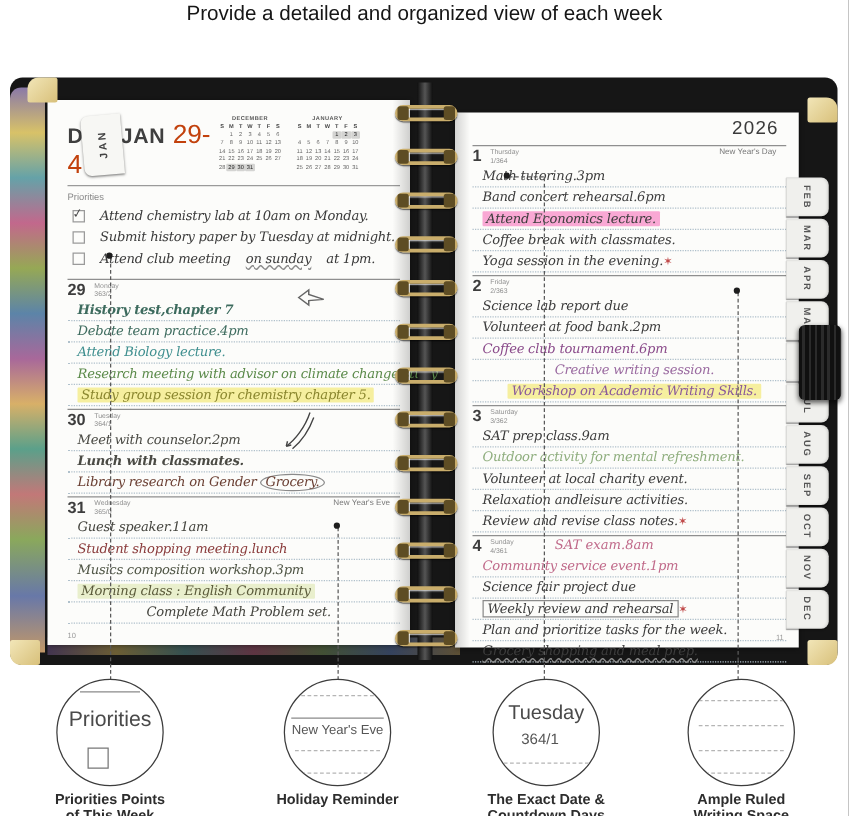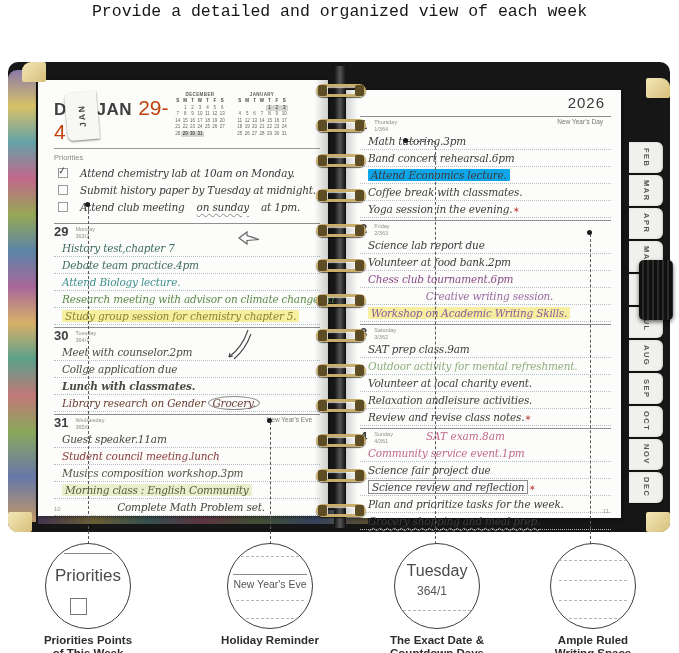--- a/index.html
+++ b/index.html
@@ -3,41 +3,41 @@
 <meta charset="utf-8">
 <style>
   html,body{margin:0;padding:0;}
   body{
     width:679px;height:653px;position:relative;background:#ffffff;
     font-family:"Liberation Sans", sans-serif;overflow:hidden;
   }
   
   .hero{position:absolute;left:0;top:0;width:679px;text-align:center;}
   .hero-title{font-size:33px;font-weight:800;color:#262626;letter-spacing:.5px;line-height:36px;margin-top:2px;}
-  .hero-sub{font-size:16.5px;color:#161616;margin-top:2px;font-family:Liberation Mono, monospace;}
+  .hero-sub{font-size:16.5px;color:#161616;margin-top:2px;}
   
   .planner{position:absolute;left:8px;top:62px;width:662px;height:470px;background:#161616;border-radius:10px;}
   .floral{position:absolute;left:0;top:8px;width:28px;height:452px;border-radius:9px 0 0 9px;
     background:linear-gradient(180deg,#8a79a8 0%,#d8c268 8%,#65a2a8 16%,#c2688c 24%,#96a855 32%,#5c84a8 40%,#a8689a 48%,#d8b068 56%,#5ba08a 64%,#c27878 72%,#8aa85c 80%,#6878a8 90%,#c29868 100%);}
   .floral-bottom{position:absolute;left:30px;top:448px;width:330px;height:14px;
     background:linear-gradient(90deg,#4a3a5a,#7a6a3a,#3a5a5a,#6a3a4a,#4a5a3a,#3a4a6a,#6a5a3a);opacity:.85;}
   .corner{position:absolute;width:24px;height:20px;background:linear-gradient(135deg,#f2e6b8,#d8c07a);z-index:3;}
   .corner.tl{left:14px;top:0;border-radius:9px 2px 2px 2px;}
   .corner.tr{right:0;top:16px;border-radius:2px 9px 2px 2px;}
   .corner.bl{left:0;bottom:0;border-radius:2px 2px 2px 9px;}
   .corner.br{right:0;bottom:0;border-radius:2px 2px 9px 2px;}
   .jan-tab{position:absolute;left:58px;top:30px;width:32px;height:48px;background:#f7f7f4;border-radius:6px 0 0 6px;
     transform:rotate(-5deg);box-shadow:0 1px 2px rgba(0,0,0,.5);display:flex;align-items:center;justify-content:center;z-index:2;}
   .jan-tab span{writing-mode:vertical-rl;transform:rotate(180deg);font-size:8.5px;letter-spacing:2px;color:#444;font-weight:700;}
   
   .page{position:absolute;background:#fcfcfa;box-shadow:0 1px 4px rgba(0,0,0,.45);}
   .page-left{left:30px;top:18px;width:290px;height:436px;padding:10px 8px 0 16px;box-sizing:border-box;}
   .page-left::after{content:"";position:absolute;right:0;top:0;width:14px;height:100%;
     background:linear-gradient(90deg,rgba(0,0,0,0),rgba(0,0,0,.18));}
-  .page-right{left:338px;top:28px;width:275px;height:428px;padding:4px 10px 0 14px;box-sizing:border-box;}
+  .page-right{left:356px;top:28px;width:275px;height:428px;padding:4px 10px 0 14px;box-sizing:border-box;}
   .page-right::after{content:"";position:absolute;left:0;top:0;width:12px;height:100%;
     background:linear-gradient(270deg,rgba(0,0,0,0),rgba(0,0,0,.16));}
   .spine-gap{position:absolute;left:326px;top:4px;width:12px;height:462px;background:linear-gradient(90deg,#111,#555,#111);}
   .loop{position:absolute;left:308px;width:50px;height:13px;border:3px solid #c9ad6b;border-radius:9px;box-sizing:border-box;
     box-shadow:inset 0 1px 1px rgba(255,255,255,.7),0 1px 1px rgba(0,0,0,.6);z-index:2;}
   .loop::before,.loop::after{content:"";position:absolute;top:-2px;width:9px;height:11px;background:#5e4d24;border-radius:2px;}
   .loop::before{left:-1px;}.loop::after{right:-1px;}
   
   .month-tabs{position:absolute;left:621px;top:80px;width:34px;z-index:1;}
   .tab{height:31px;margin-bottom:2px;background:#f0f0ed;border-radius:0 6px 6px 0;display:flex;align-items:center;justify-content:center;
@@ -236,50 +236,49 @@
     <div style="height:6px;"></div>
     <div id="left-days">
         <div class="day-block">
           <div class="day-head">
             <span class="day-num">29</span>
             <span class="day-meta">
               <div>Monday</div>
               <div>363/2</div>
             </span>
           </div>
-          <div class="entry hand" style="color: rgb(61, 107, 94);"><span>History test,chapter 7</span></div>
+          <div class="entry hand" style="color: rgb(61, 107, 94); font-weight: bold;"><span>History test,chapter 7</span></div>
           <div class="entry hand" style="color: rgb(61, 107, 94);"><span>Debate team practice.4pm</span></div>
           <div class="entry hand" style="color: rgb(63, 143, 143);"><span>Attend Biology lecture.</span></div>
           <div class="entry hand" style="color: rgb(91, 138, 74);"><span>Research meeting with advisor on climate change study</span></div>
           <div class="entry hand" style="color: rgb(138, 134, 46);"><span class="hl-span " style="background: rgb(246, 239, 159);">Study group session for chemistry chapter 5.</span></div>
         </div>
         <div class="day-block">
           <div class="day-head">
             <span class="day-num">30</span>
             <span class="day-meta">
               <div>Tuesday</div>
               <div>364/1</div>
             </span>
           </div>
           <div class="entry hand" style="color: rgb(74, 74, 68);"><span>Meet with counselor.2pm</span></div>
-          <div class="entry hand" style="color: rgb(74, 74, 68);"><span>Collge application due</span></div>
           <div class="entry hand" style="color: rgb(74, 74, 68); font-weight: bold;"><span>Lunch with classmates.</span></div>
           <div class="entry hand" style="color: rgb(107, 64, 52);"><span>Library research on Gender </span><span class="circled">Grocery.</span></div>
         </div>
         <div class="day-block">
           <div class="day-head">
             <span class="day-num">31</span>
             <span class="day-meta">
               <div>Wednesday</div>
               <div>365/0</div>
             </span>
             <span class="day-holiday">New Year's Eve</span>
           </div>
           <div class="entry hand" style="color: rgb(69, 69, 63);"><span>Guest speaker.11am</span></div>
-          <div class="entry hand" style="color: rgb(138, 59, 59);"><span>Student council meeting.lunch</span></div>
+          <div class="entry hand" style="color: rgb(138, 59, 59);"><span>Student shopping meeting.lunch</span></div>
           <div class="entry hand" style="color: rgb(79, 85, 69);"><span>Musics composition workshop.3pm</span></div>
           <div class="entry hand" style="color: rgb(90, 90, 58);"><span class="hl-span " style="background: rgb(233, 239, 205);">Morning class :  English Community</span></div>
           <div class="entry hand" style="color: rgb(69, 69, 63); text-align: center;"><span>Complete Math Problem set.</span></div>
         </div>
       </div>
     <span class="pagenum pl">10</span>
     <svg class="doodle" style="left:198px;top:150px;" width="26" height="16" viewBox="0 0 26 16">
       <path d="M3 8 L11 2 L11 5.5 L23 9.5 L11 10.5 L11 14 Z" fill="none" stroke="#666" stroke-width="1.2"></path>
     </svg>
     <svg class="doodle" style="left:188px;top:248px;" width="26" height="34" viewBox="0 0 26 34">
@@ -313,37 +312,37 @@
           <div class="day-head">
             <span class="day-num">1</span>
             <span class="day-meta">
               <div>Thursday</div>
               <div>1/364</div>
             </span>
             <span class="day-holiday">New Year's Day</span>
           </div>
           <div class="entry hand" style="color: rgb(60, 60, 60);"><span>Math tutoring.3pm</span></div>
           <div class="entry hand" style="color: rgb(60, 60, 60);"><span>Band concert rehearsal.6pm</span></div>
-          <div class="entry hand" style="color: rgb(60, 60, 60);"><span class="hl-span " style="background: #0ea5e9;">Attend Economics lecture.</span></div>
+          <div class="entry hand" style="color: rgb(60, 60, 60);"><span class="hl-span " style="background: #f9a8d4;">Attend Economics lecture.</span></div>
           <div class="entry hand" style="color: rgb(60, 60, 60);"><span>Coffee break with classmates.</span></div>
           <div class="entry hand" style="color: rgb(60, 60, 60);"><span>Yoga session in the evening.</span><span class="star">✶</span></div>
         </div>
         <div class="day-block">
           <div class="day-head">
             <span class="day-num">2</span>
             <span class="day-meta">
               <div>Friday</div>
               <div>2/363</div>
             </span>
           </div>
           <div class="entry hand" style="color: rgb(60, 60, 60);"><span>Science lab report due</span></div>
           <div class="entry hand" style="color: rgb(60, 60, 60);"><span>Volunteer at food bank.2pm</span></div>
-          <div class="entry hand" style="color: rgb(138, 74, 138);"><span>Chess club tournament.6pm</span></div>
+          <div class="entry hand" style="color: rgb(138, 74, 138);"><span>Coffee club tournament.6pm</span></div>
           <div class="entry hand" style="color: rgb(154, 106, 160); text-align: center;"><span>Creative writing session.</span></div>
-          <div class="entry hand" style="color: rgb(138, 90, 154);"><span class="hl-span " style="background: rgb(246, 239, 159);">Workshop on Academic Writing Skills.</span></div>
+          <div class="entry hand" style="color: rgb(138, 90, 154); text-align: center;"><span class="hl-span " style="background: rgb(246, 239, 159);">Workshop on Academic Writing Skills.</span></div>
         </div>
         <div class="day-block">
           <div class="day-head">
             <span class="day-num">3</span>
             <span class="day-meta">
               <div>Saturday</div>
               <div>3/362</div>
             </span>
           </div>
           <div class="entry hand" style="color: rgb(60, 60, 60);"><span>SAT prep class.9am</span></div>
@@ -356,21 +355,21 @@
           <div class="day-head">
             <span class="day-num">4</span>
             <span class="day-meta">
               <div>Sunday</div>
               <div>4/361</div>
             </span>
             <span class="head-entry hand" style="color: rgb(192, 106, 138);">SAT exam.8am</span>
           </div>
           <div class="entry hand" style="color: rgb(192, 106, 138);"><span>Community service event.1pm</span></div>
           <div class="entry hand" style="color: rgb(60, 60, 60);"><span>Science fair project due</span></div>
-          <div class="entry hand" style="color: rgb(60, 60, 60);"><span class="boxed ">Science review and reflection</span><span class="star">✶</span></div>
+          <div class="entry hand" style="color: rgb(60, 60, 60);"><span class="boxed ">Weekly review and rehearsal</span><span class="star">✶</span></div>
           <div class="entry hand" style="color: rgb(60, 60, 60);"><span>Plan and prioritize tasks for the week.</span></div>
           <div class="entry hand" style="color: rgb(60, 60, 60);"><span class="wavy">Grocery shopping and meal prep.</span></div>
         </div>
       </div>
     <span class="pagenum pr">11</span>
   </div>
 
   <div class="month-tabs" id="month-tabs">
       <div class="tab">
         <span class="tab-label">FEB</span>

